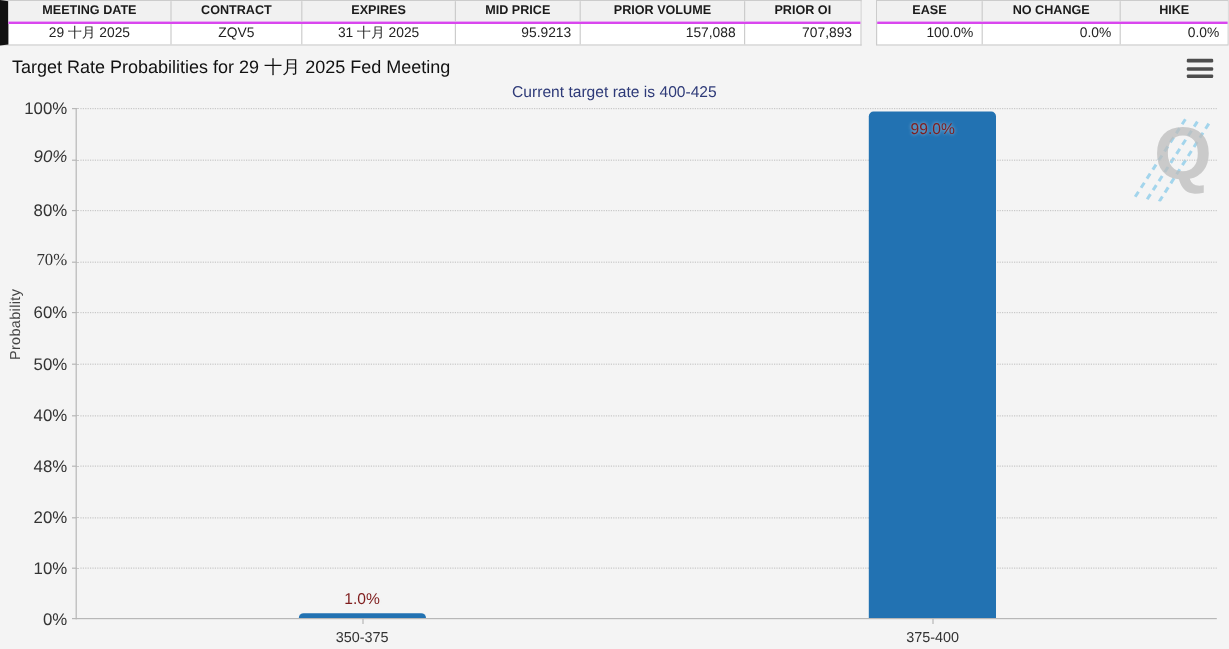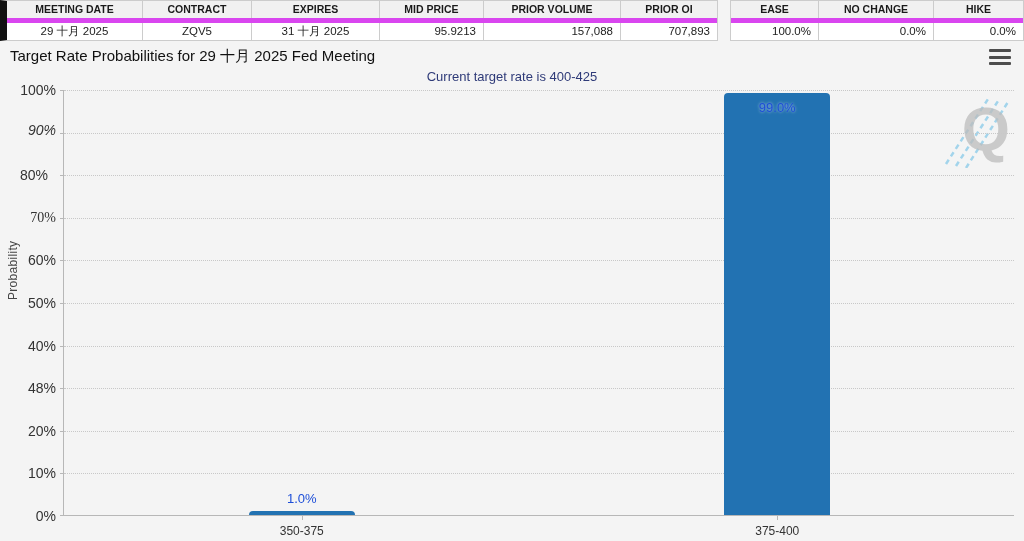--- a/index.html
+++ b/index.html
@@ -10,21 +10,21 @@
     position:relative;
     color:#222;
   }
 
   
   .summary-strip { position:absolute; top:0; left:0; width:1024px; display:flex; }
   .stable { display:flex; flex-direction:column; background:#fff; border:1px solid #ccc; }
   .stable.left { border-left:7px solid #111; }
   .stable.right { margin-left:12px; }
   .srow { display:flex; }
-  .srow.head { background:#f1f1f1; border-bottom:5px solid #d946ef; }
+  .srow.head { background:#f1f1f1; border-bottom:2px solid #d946ef; }
   .scell {
     height:17px; line-height:17px; font-size:11px;
     border-right:1px solid #ccc; padding:0 7px;
     white-space:nowrap; overflow:hidden;
   }
   .srow .scell:last-child { border-right:none; }
   .srow.head .scell { font-weight:bold; font-size:10.5px; color:#1a1a1a; text-align:center; }
   .srow.data .scell { font-size:11.5px; color:#222; }
   .al-c { text-align:center; } .al-r { text-align:right; }
   .w0{width:136px}.w1{width:109px}.w2{width:128px}.w3{width:104px}.w4{width:137px}.w5{width:96px}
@@ -41,21 +41,21 @@
   
   .plot {
     position:absolute; left:63px; top:90px; width:951px; height:426px;
     border-left:1px solid #b7b7b7; border-bottom:1px solid #b7b7b7;
   }
   .gridline { position:absolute; left:0; width:100%; height:0; border-top:1px dotted #c8c8c8; }
   .ytick { position:absolute; left:-4px; width:4px; height:1px; background:#b7b7b7; }
   .ylab { position:absolute; left:-52px; width:44px; text-align:right;
     font-size:14px; color:#333; line-height:14px; }
   .bar { position:absolute; bottom:0; border-radius:4px 4px 0 0; cursor:pointer; }
-  .value-label { position:absolute; width:80px; text-align:center; font-size:13px; color:#1d4ed8;
+  .value-label { position:absolute; width:80px; text-align:center; font-size:13px; color:#7f1d1d;
     text-shadow:0 0 3px rgba(245,245,245,.7); }
   .xtick { position:absolute; top:100%; width:1px; height:5px; background:#b7b7b7; }
   .cat-label { position:absolute; top:calc(100% + 9px); width:120px; text-align:center;
     font-size:12px; color:#333; }
   .y-axis-title {
     position:absolute; left:6px; top:300px; transform:rotate(-90deg); transform-origin:left top;
     font-size:12px; color:#444; letter-spacing:.3px;
   }
 
   
@@ -142,21 +142,21 @@
     <div class="ytick" style="top: 213px;"></div>
     <div class="ylab" style="top: 206px;">50%</div>
     <div class="gridline" style="top: 170.4px;"></div>
     <div class="ytick" style="top: 170.4px;"></div>
     <div class="ylab" style="top: 163.4px;">60%</div>
     <div class="gridline" style="top: 127.8px;"></div>
     <div class="ytick" style="top: 127.8px;"></div>
     <div class="ylab" style="top: 120.8px; font-family: Liberation Serif, serif;">70%</div>
     <div class="gridline" style="top: 85.2px;"></div>
     <div class="ytick" style="top: 85.2px;"></div>
-    <div class="ylab" style="top: 78.2px; text-align: center;">80%</div>
+    <div class="ylab" style="top: 78.2px;">80%</div>
     <div class="gridline" style="top: 42.6px;"></div>
     <div class="ytick" style="top: 42.6px;"></div>
     <div class="ylab" style="top: 33px; font-style: italic;">90%</div>
     <div class="gridline" style="top: 0px;"></div>
     <div class="ytick" style="top: 0px;"></div>
     <div class="ylab" style="top: -7px;">100%</div>
     <div class="bar" style="left: 184.75px; width: 106px; height: 4.26px; background: rgb(34, 114, 178);"></div>
     <div class="value-label" style="left: 197.75px; top: 400.74px;">1.0%</div>
     <div class="xtick" style="left: 237.75px;"></div>
     <div class="cat-label" style="left: 177.75px;">350-375</div>

